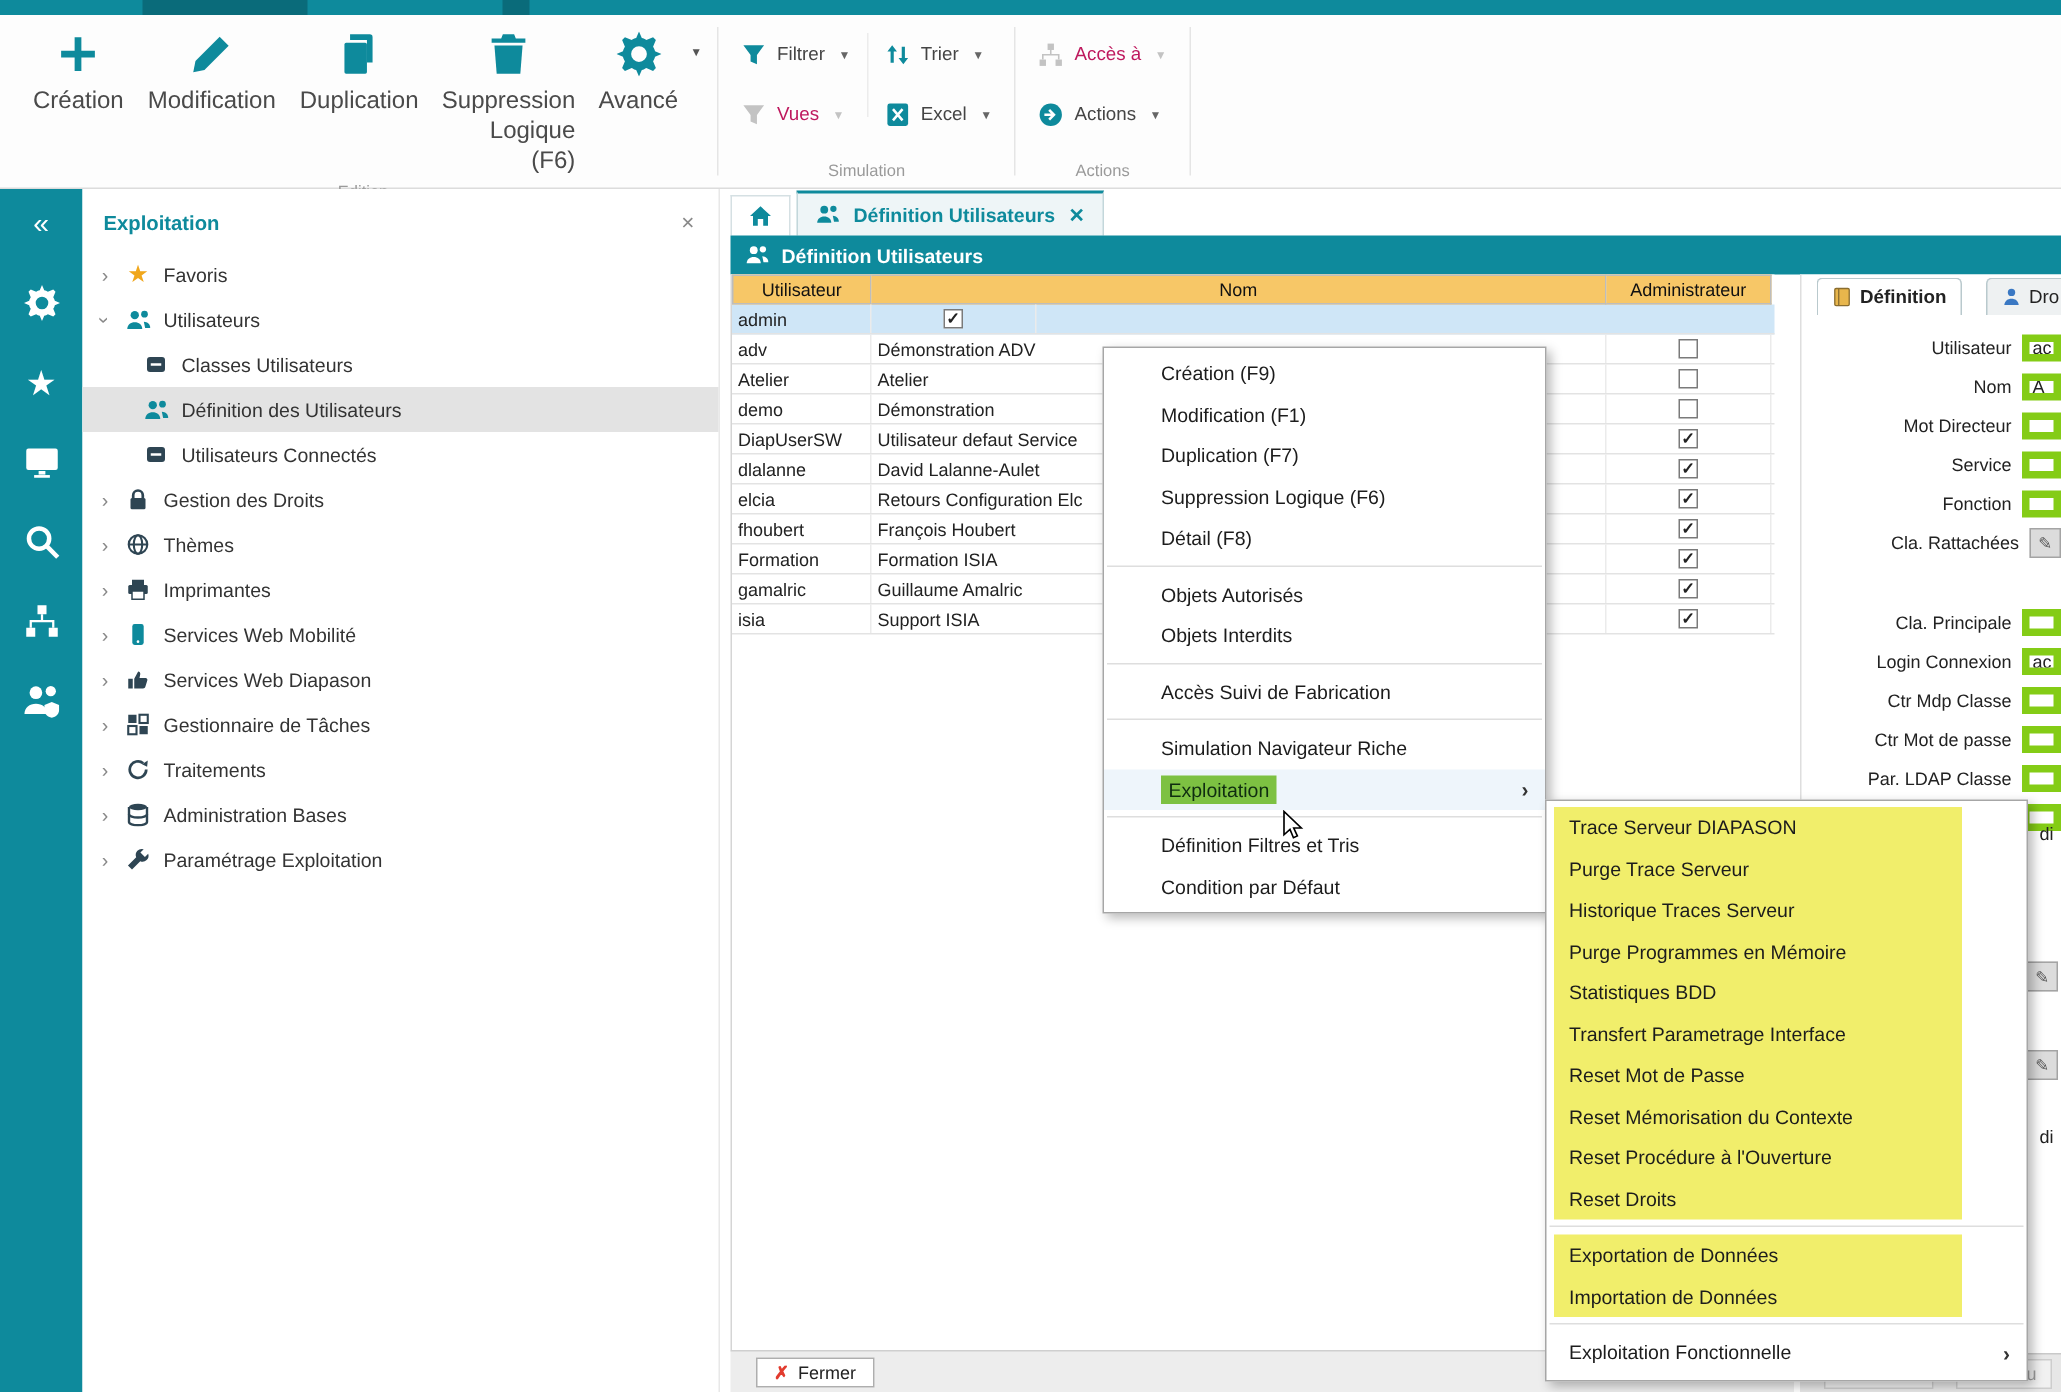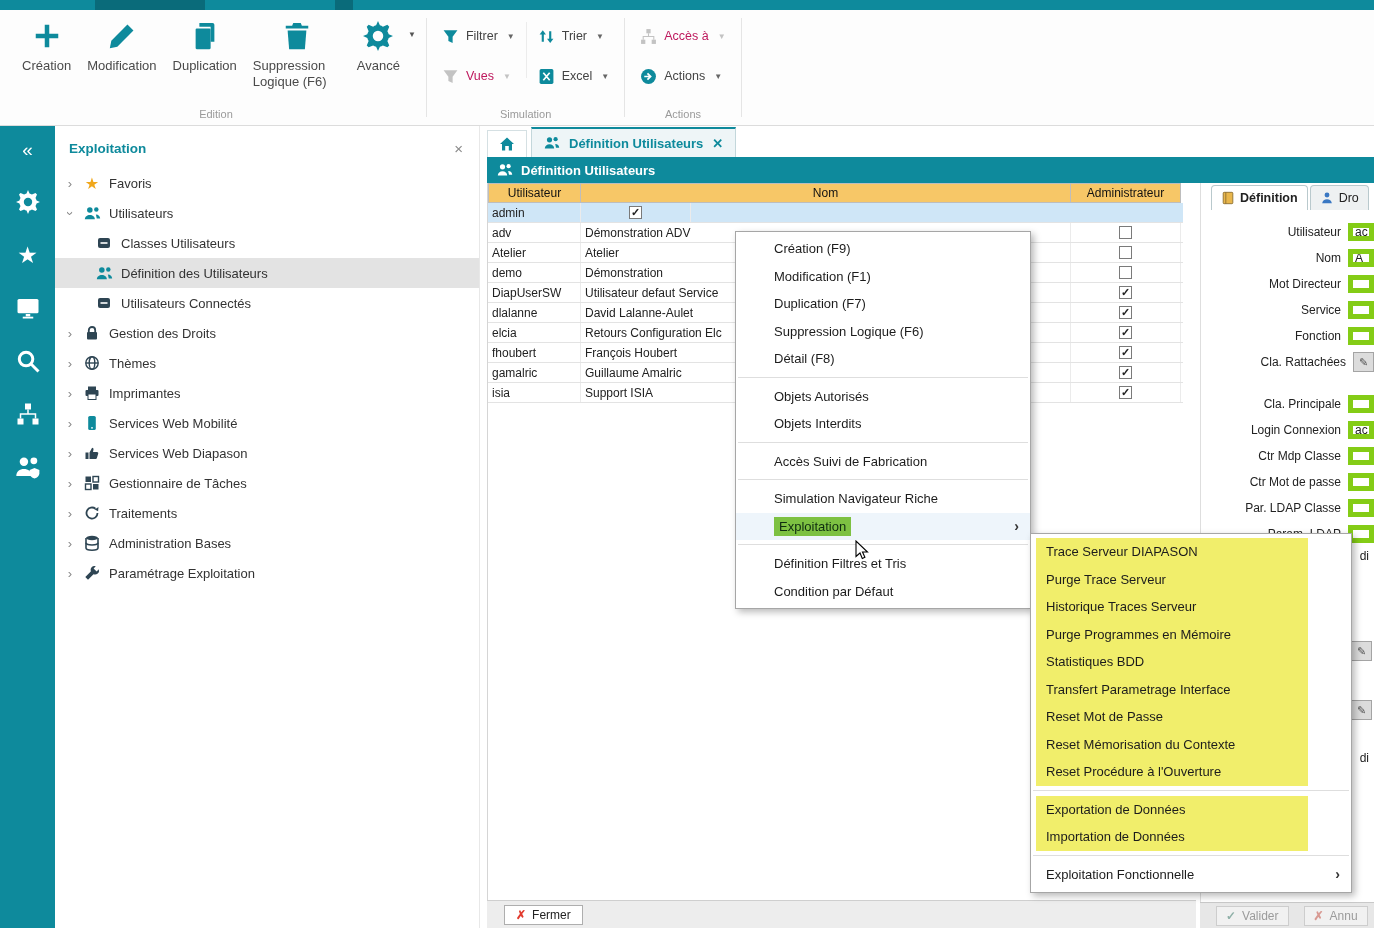--- a/index.html
+++ b/index.html
@@ -13,21 +13,21 @@
   #top-chrome{position:absolute;top:0;left:0;width:100%;height:10px;background:#0e8a9c}
   #top-chrome .blk{position:absolute;top:0;height:10px;background:#0a6b7a}
 
   
   #ribbon{position:absolute;top:10px;left:0;width:100%;height:116px;background:#fdfdfd;border-bottom:1px solid #dcdcdc;display:flex;align-items:stretch;padding-left:6px}
   .rgroup{display:flex;flex-direction:column;justify-content:space-between;padding:2px 8px 1px}
   .glabel{text-align:center;color:#9a9a9a;font-size:11px;padding:2px 0 4px}
   .gsep{width:1px;background:#e5e5e5;margin:8px 0}
   .bigrow{display:flex;align-items:flex-start}
   .rbtn{display:flex;flex-direction:column;align-items:center;gap:7px;padding:9px 8px 2px;cursor:pointer}
-  .rbtn .rlabel{font-size:13px;color:#4a4a4a;text-align:left;line-height:1.25}
+  .rbtn .rlabel{font-size:16px;color:#4a4a4a;text-align:right;line-height:1.25}
   .drop-arrow{color:#555;font-size:8px;margin:18px 2px 0 0;cursor:pointer}
   .smallcol{display:flex;flex-direction:column;gap:16px;padding-top:12px}
   .srow{display:flex;align-items:center}
   .sbtn{display:flex;align-items:center;gap:7px;height:24px;padding:0 7px;cursor:pointer}
   .sbtn .slabel{font-size:12.5px;color:#444}
   .sarrow{font-size:8px;color:#666;margin-left:2px}
   .sbtn.disabled .slabel{color:#be185d}
   .sbtn.disabled svg{color:#c3c3c3}
   .sbtn.disabled .sarrow{color:#c3c3c3}
   .vline{width:1px;background:#ececec;margin:10px 4px}
@@ -72,26 +72,26 @@
   .cb{width:13px;height:13px;border:1px solid #7a7a7a;background:#fff;display:flex;align-items:center;justify-content:center;font-size:11px;color:#222;cursor:pointer}
   .cb[data-checked="true"]::after{content:"✓";font-weight:bold}
 
   
   #table-footer{position:absolute;left:487px;top:900px;width:709px;height:28px;background:#ededed;border-top:1px solid #cfcfcf;display:flex;align-items:center;padding-left:17px}
   #fermer-btn{display:flex;align-items:center;gap:6px;background:#fff;border:1px solid #aeaeae;height:20px;padding:0 11px;font-size:12px;cursor:pointer}
   .x-red{color:#e23b2e;font-weight:bold;font-size:12px}
 
   
   #right-panel{position:absolute;left:1200px;top:183px;right:0;bottom:26px;background:#fff;border-left:1px solid #dedede}
-  #rp-tabs{display:flex;align-items:flex-end;height:27px;padding-left:10px;gap:2px}
+  #rp-tabs{display:flex;align-items:flex-end;height:27px;padding-left:10px;gap:16px}
   .rp-tab{display:flex;align-items:center;gap:5px;height:25px;padding:0 9px;border:1px solid #b9c9cd;border-bottom:none;border-radius:4px 4px 0 0;background:#fff;font-weight:bold;font-size:12.5px;cursor:pointer;white-space:nowrap}
   .rp-tab.secondary{font-weight:normal;background:#eef1f2}
   #rp-form{position:relative;padding-top:9px}
   .frow{display:flex;align-items:center;height:26px;justify-content:flex-end}
-  .frow.gap{margin-top:16px}
+  .frow.gap{margin-top:27px}
   .flabel{font-size:12px;color:#222;text-align:right;white-space:nowrap}
   .fval{width:26px;height:18px;border:5px solid #84cc16;background:#fff;margin-left:7px;font-size:12px;padding-left:2px;display:flex;align-items:center;overflow:hidden;flex:none}
   .mini-btn{width:21px;height:20px;margin-left:7px;background:#dcdcdc;border:1px solid #a4a4a4;display:flex;align-items:center;justify-content:center;font-size:11px;color:#555;cursor:pointer;flex:none}
   .rp-stub{position:absolute;right:5px;font-size:12px;color:#222}
   .rp-minibtn-abs{position:absolute;right:2px;width:21px;height:20px;background:#dcdcdc;border:1px solid #a4a4a4;display:flex;align-items:center;justify-content:center;font-size:11px;color:#555;cursor:pointer}
 
   #rp-footer{position:absolute;left:1200px;top:902px;right:0;height:26px;background:#e7e7e7;border-top:1px solid #c9c9c9;display:flex;align-items:center;gap:15px;padding-left:16px}
   .rp-btn{display:flex;align-items:center;gap:6px;color:#9b9b9b;font-size:12px;background:#f1f1f1;border:1px solid #cdcdcd;height:20px;padding:0 9px;cursor:default;white-space:nowrap}
   .chk-gray{color:#8fb0a8;font-weight:bold}
   .x-gray{color:#d89a93;font-weight:bold}
@@ -545,20 +545,27 @@
       </div>
   </div>
   <div class="tr">
     <div class="td c-user">fhoubert</div>
     <div class="td c-name">François Houbert</div>
     <div class="td c-admin">
         <span class="cb" data-checked="true"></span>
       </div>
   </div>
   <div class="tr">
+    <div class="td c-user">Formation</div>
+    <div class="td c-name">Formation ISIA</div>
+    <div class="td c-admin">
+        <span class="cb" data-checked="true"></span>
+      </div>
+  </div>
+  <div class="tr">
     <div class="td c-user">gamalric</div>
     <div class="td c-name">Guillaume Amalric</div>
     <div class="td c-admin">
         <span class="cb" data-checked="true"></span>
       </div>
   </div>
   <div class="tr">
     <div class="td c-user">isia</div>
     <div class="td c-name">Support ISIA</div>
     <div class="td c-admin">
@@ -690,20 +697,21 @@
   <div class="yellow-block">
     <div class="smitem">Trace Serveur DIAPASON</div>
     <div class="smitem">Purge Trace Serveur</div>
     <div class="smitem">Historique Traces Serveur</div>
     <div class="smitem">Purge Programmes en Mémoire</div>
     <div class="smitem">Statistiques BDD</div>
     <div class="smitem">Transfert Parametrage Interface</div>
     <div class="smitem">Reset Mot de Passe</div>
     <div class="smitem">Reset Mémorisation du Contexte</div>
     <div class="smitem">Reset Procédure à l'Ouverture</div>
+    <div class="smitem">Reset Droits</div>
   </div>
   <div class="msep"></div>
   <div class="yellow-block">
     <div class="smitem">Exportation de Données</div>
     <div class="smitem">Importation de Données</div>
   </div>
   <div class="msep"></div>
   <div class="smitem plain">
     <span>Exploitation Fonctionnelle</span>
     <span class="subarrow">›</span>

